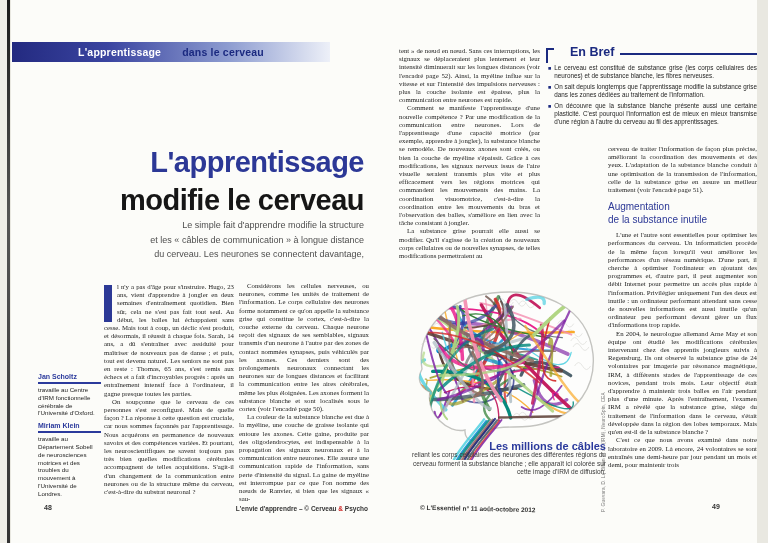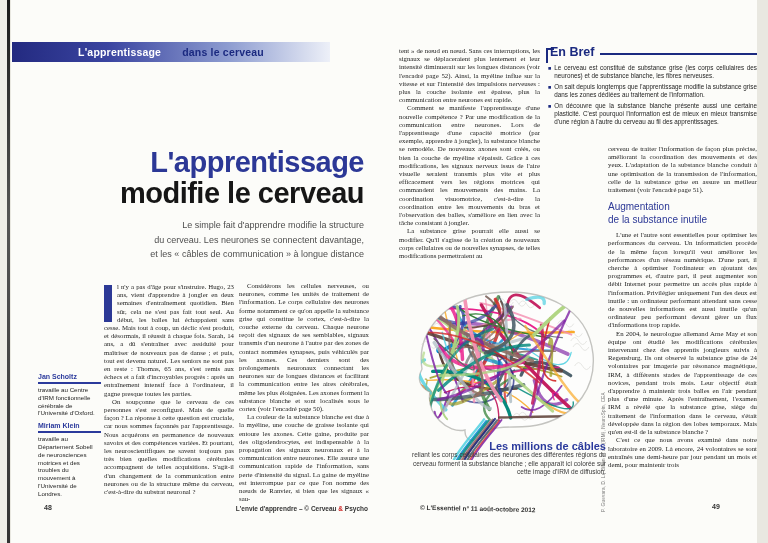--- a/index.html
+++ b/index.html
@@ -21,21 +21,21 @@
     display:flex;align-items:center;justify-content:center;
     font-weight:bold;font-size:10.5px;letter-spacing:.2px;
   }
   .section-bar .w{color:#ffffff;}
   .section-bar .b{color:#1b2a80;margin-left:21px;}
 
   
   .title-block{position:absolute;left:58px;top:147px;width:306px;text-align:right;
     font-weight:bold;line-height:31px;font-size:29px;letter-spacing:-0.5px;}
   .title-block .t1{color:#2c3896;}
-  .title-block .t2{color:#161616;}
+  .title-block .t2{color:#161616;margin-top:7px;}
   .subtitle{position:absolute;left:58px;top:218px;width:306px;text-align:right;
     color:#4f4f4f;font-size:9px;line-height:14.5px;}
 
   
   .authors{position:absolute;left:38px;top:372px;width:63px;font-size:6.2px;line-height:7.8px;color:#222;}
   .author-name{color:#2b3a9c;font-weight:bold;font-size:7px;line-height:9px;}
   .author-rule{height:2px;background:#2b3a9c;margin:1px 0 2px 0;}
   .author-bio{margin-bottom:4px;}
 
   
@@ -47,21 +47,21 @@
   #col2{left:239px;top:282px;width:130px;}
   #col3{left:399px;top:47px;width:141px;}
   #col4{left:608px;top:145px;width:149px;}
   .dropcap{float:left;width:8px;height:37px;background:#2c3996;margin:2px 5px 0 0;
     color:transparent;overflow:hidden;font-size:30px;}
 
   
   .enbref{position:absolute;left:546px;top:44px;width:211px;}
   .enbref-corner-v{position:absolute;left:0;top:4px;width:2px;height:15px;background:#1b2a80;}
   .enbref-corner-h{position:absolute;left:0;top:4px;width:8px;height:2px;background:#1b2a80;}
-  .enbref-titlerow{display:flex;align-items:center;padding-left:4px;}
+  .enbref-titlerow{display:flex;align-items:center;padding-left:24px;}
   .enbref-title{color:#1b2a80;font-weight:bold;font-size:12.5px;line-height:16px;}
   .enbref-rule{flex:1;height:2px;background:#1b2a80;margin-left:6px;margin-top:3px;}
   .enbref-items{margin-top:4px;padding-left:2px;}
   .enbref-item{display:flex;margin-bottom:3px;font-size:6.3px;line-height:8px;color:#1d1d1d;text-align:justify;}
   .enbref-bullet{color:#1b2a80;font-size:5.5px;line-height:8px;margin-right:3px;}
 
   
   .col-heading{color:#2c3896;font-family:"Liberation Sans",sans-serif;font-weight:normal;
     font-size:10px;line-height:12.5px;text-align:left;margin:7px 0 5px 0;text-indent:0;}
 
@@ -97,22 +97,22 @@
   <span class="w">L'apprentissage</span>
   <span class="b">dans le cerveau</span>
 </div>
 
 <div class="title-block">
   <div class="t1">L'apprentissage</div>
   <div class="t2">modifie le cerveau</div>
 </div>
 <div class="subtitle">
   <div>Le simple fait d'apprendre modifie la structure</div>
+  <div>et les « câbles de communication » à longue distance</div>
   <div>du cerveau. Les neurones se connectent davantage,</div>
-  <div>et les « câbles de communication » à longue distance</div>
 </div>
 
 <div class="authors">
   <div class="author-name">Jan Scholtz</div>
   <div class="author-rule"></div>
   <div class="author-bio">travaille au Centre d'IRM fonctionnelle cérébrale de l'Université d'Oxford.</div>
   <div class="author-name">Miriam Klein</div>
   <div class="author-rule"></div>
   <div class="author-bio">travaille au Département Sobell de neurosciences motrices et des troubles du mouvement à l'Université de Londres.</div>
 </div>

